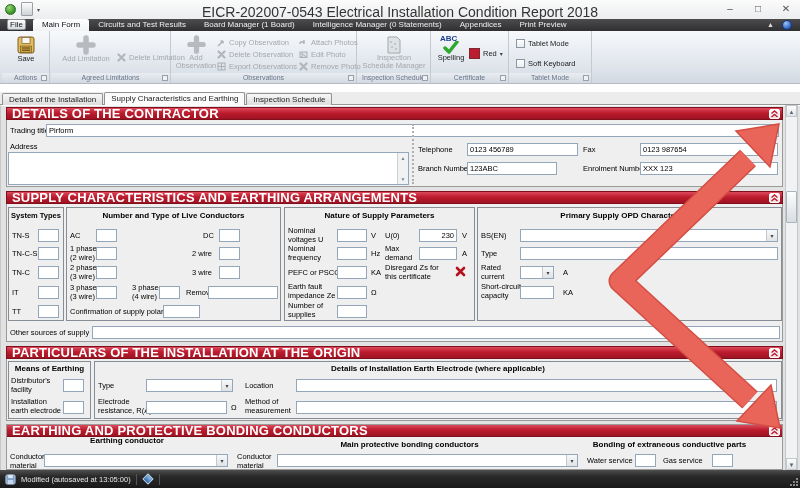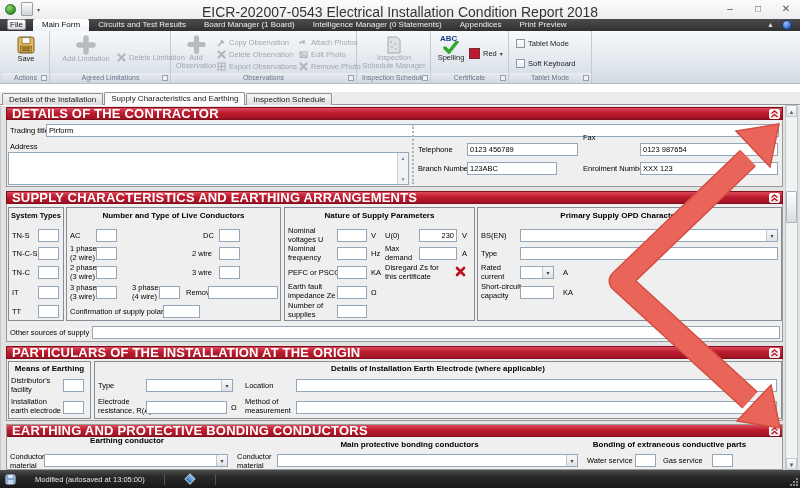--- a/index.html
+++ b/index.html
@@ -71,21 +71,21 @@
            font-size:5px;color:#7b8694;padding:2px 0}
   .splitter{position:absolute;border-left:2px dotted #b0b0b0}
   
   #vscroll{position:absolute;right:2px;top:105px;bottom:18px;width:13px;background:#f1f2f4;border:1px solid #c3c8cd}
   .sarrow{position:absolute;left:0;right:0;height:12px;text-align:center;line-height:12px;font-size:6px;color:#5c6670;
           background:linear-gradient(#fdfdfd,#dfe3e7);border:1px solid #c3c8cd}
   #sthumb{position:absolute;left:0;right:0;top:85px;height:32px;background:linear-gradient(#fdfdfd,#d8dce1);
           border:1px solid #aab2ba;border-radius:1px}
   
   #statusbar{position:absolute;left:0;right:0;bottom:0;height:18px;color:#e6e6e6;font-size:7.5px;
-             background:linear-gradient(#4e4e4e,#2a2a2a 35%,#191919);display:flex;align-items:center;padding:0 5px;gap:19px}
+             background:linear-gradient(#4e4e4e,#2a2a2a 35%,#191919);display:flex;align-items:center;padding:0 5px;gap:5px}
   .ssep{width:1px;height:11px;background:#555}
   #sdiamond{width:8px;height:8px;transform:rotate(45deg);border:1px solid #bcd6f2;
             background:linear-gradient(#8fc0ef,#2f6cb3);margin:0 2px}
   #grip{position:absolute;right:1px;bottom:1px;width:9px;height:9px;
         background:radial-gradient(circle at 7px 1px,#888 1px,transparent 1.2px),
                    radial-gradient(circle at 4px 4px,#888 1px,transparent 1.2px),
                    radial-gradient(circle at 7px 4px,#888 1px,transparent 1.2px),
                    radial-gradient(circle at 1px 7px,#888 1px,transparent 1.2px),
                    radial-gradient(circle at 4px 7px,#888 1px,transparent 1.2px),
                    radial-gradient(circle at 7px 7px,#888 1px,transparent 1.2px)}
@@ -271,21 +271,21 @@
   <div class="flbl" style="left:3px;top:35px">Address</div>
   <div class="tb" style="left:1px;top:44px;width:401px;height:33px">
     <div class="mscroll">
       <span>▲</span>
       <span>▼</span>
     </div>
   </div>
   <div class="splitter" style="left:405px;top:16px;height:60px"></div>
   <div class="flbl" style="left:411px;top:38px">Telephone</div>
   <input class="tb" style="left: 460px; top: 35px; width: 111px;" value="0123 456789">
-  <div class="flbl" style="left:576px;top:26px">Fax</div>
+  <div class="flbl" style="left:576px;top:38px">Fax</div>
   <input class="tb" style="left: 633px; top: 35px; width: 138px;" value="0123 987654">
   <div class="flbl" style="left:411px;top:57px">Branch Number</div>
   <input class="tb" style="left: 460px; top: 54px; width: 90px;" value="123ABC">
   <div class="flbl" style="left:576px;top:57px">Enrolment Number</div>
   <input class="tb" style="left: 633px; top: 54px; width: 138px;" value="XXX 123">
 </div>
 
 <div class="sec" style="top:191px;height:151px">
   <div class="sechdr">SUPPLY CHARACTERISTICS AND EARTHING ARRANGEMENTS</div>
   <div class="chevbox">

